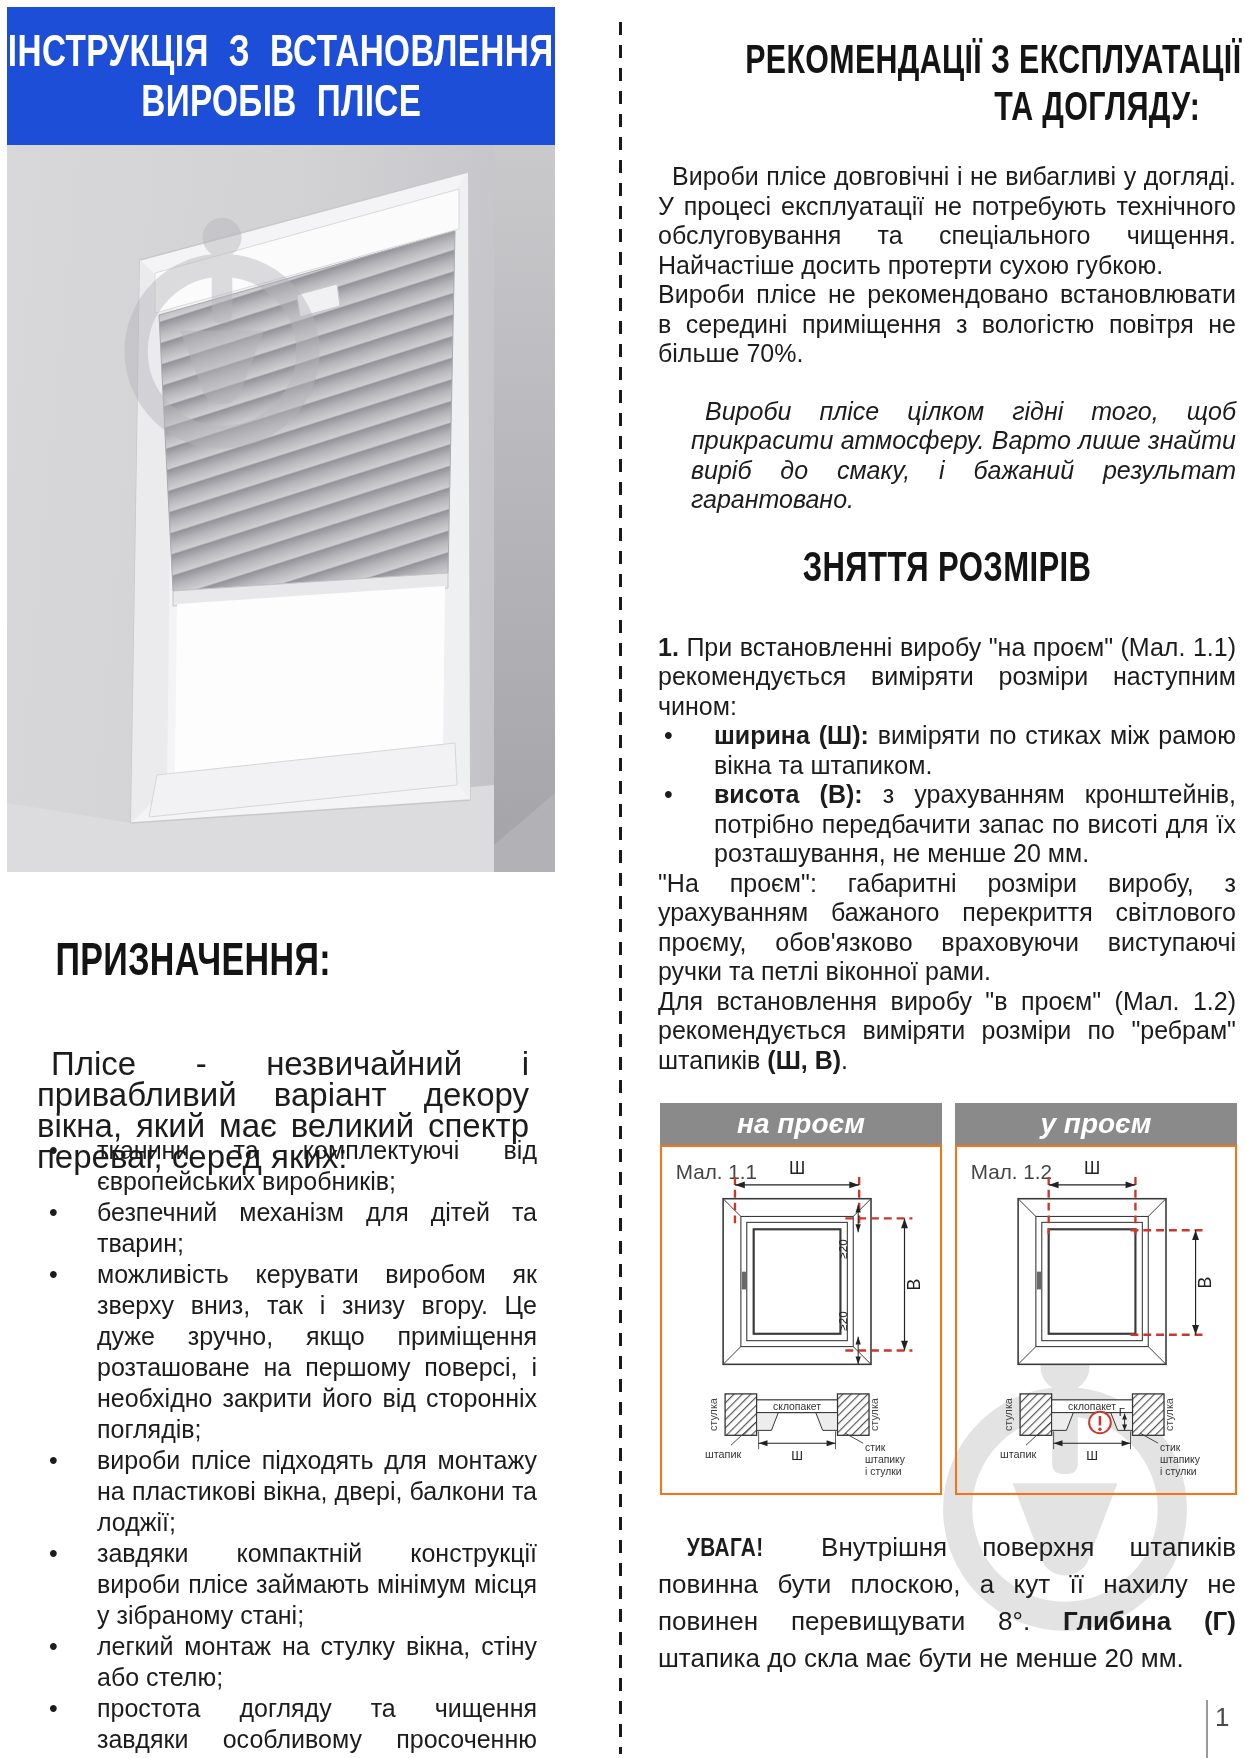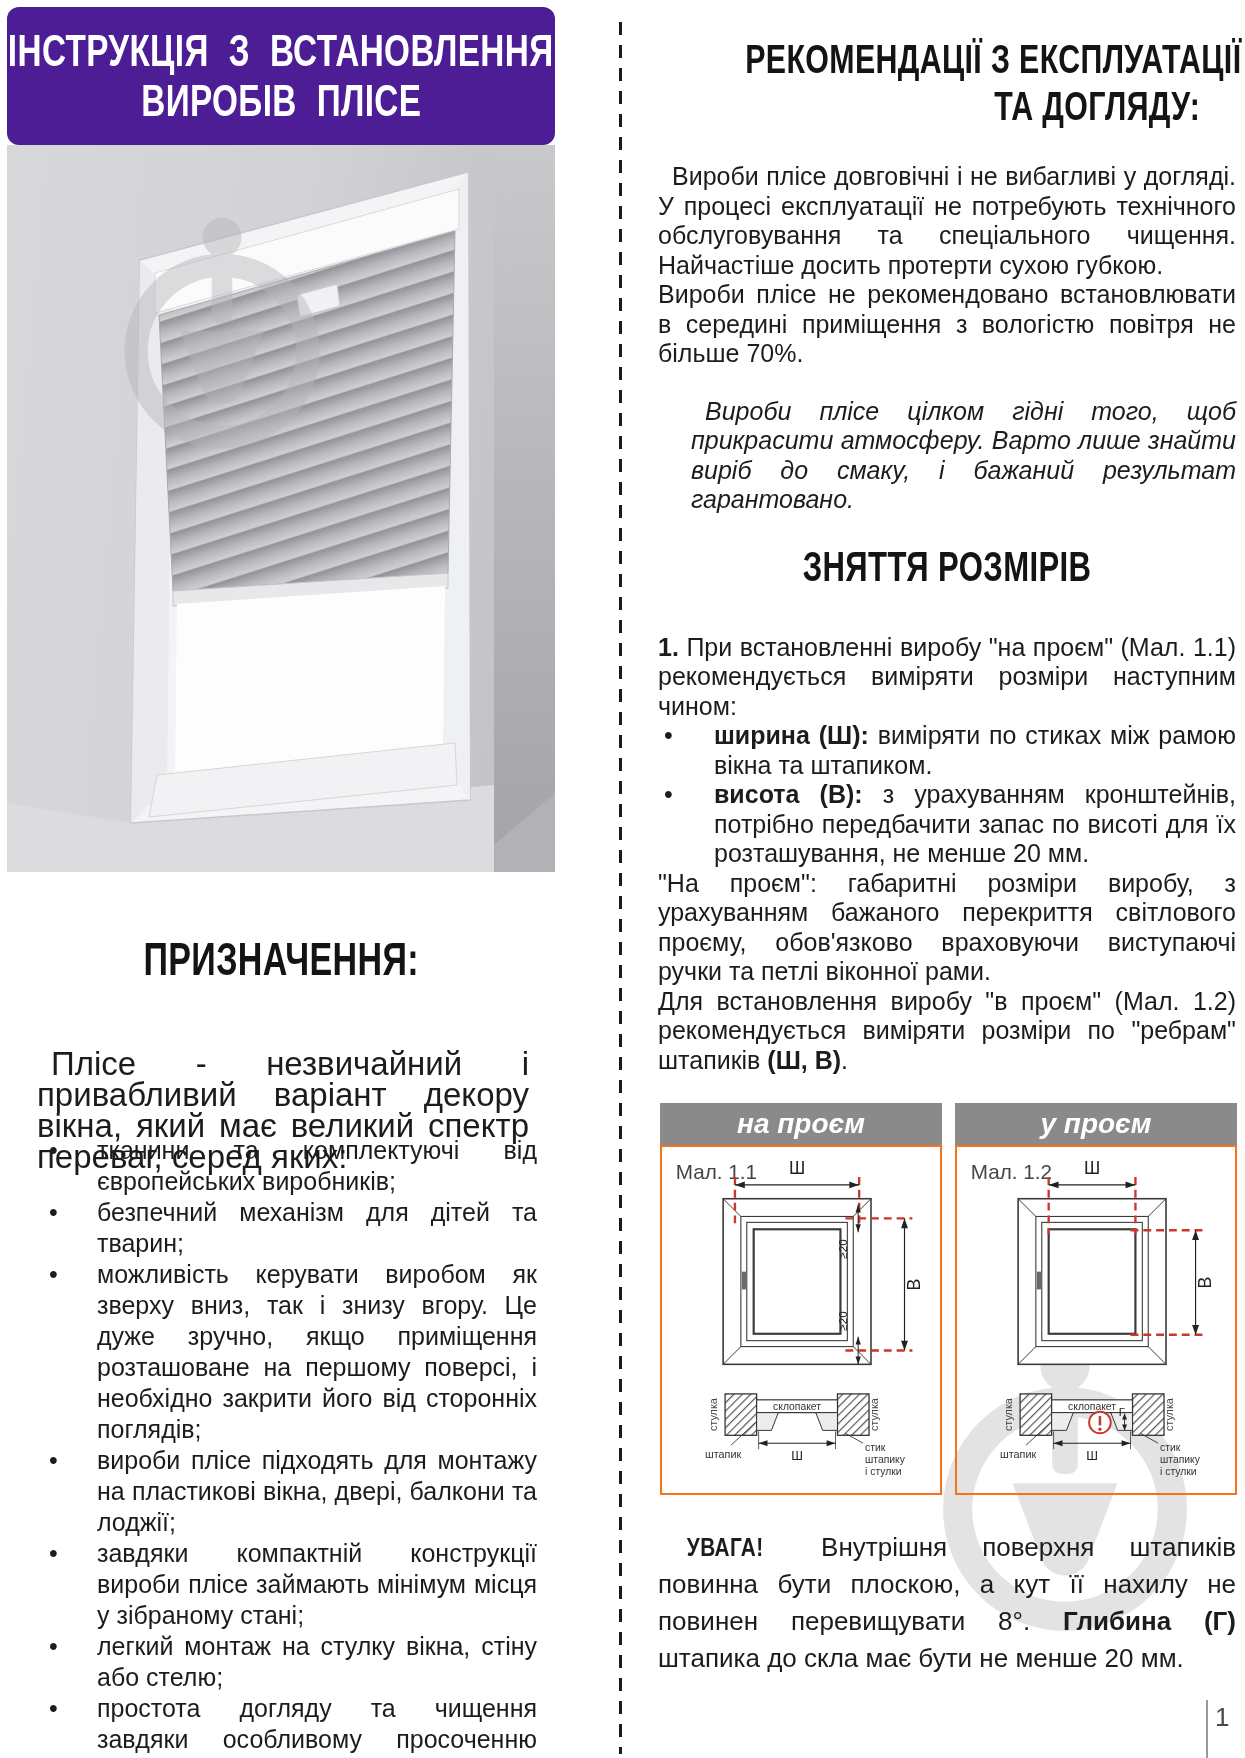--- a/index.html
+++ b/index.html
@@ -10,26 +10,26 @@
     font-family:"Liberation Sans", sans-serif;
     color:#1c1c1c;
     overflow:hidden;
   }
   
   .cond{display:inline-block;transform:scaleX(.74);transform-origin:center;font-weight:bold;white-space:nowrap;letter-spacing:.5px;}
   .just{text-align:justify;}
   
   .left-col{position:absolute;left:7px;top:7px;width:548px;}
   .left-header{
-    width:548px;height:138px;background:#4c1d95;
-    display:flex;flex-direction:column;align-items:center;justify-content:center;gap:4px;border-radius:12px;
+    width:548px;height:138px;background:#1d4ed8;
+    display:flex;flex-direction:column;align-items:center;justify-content:center;gap:4px;
   }
   .left-header .t{font-size:45px;line-height:46px;color:#ffffff;word-spacing:14px;}
   .photo{position:absolute;left:0;top:138px;width:548px;height:727px;display:block;}
-  .purpose-heading{position:absolute;left:0;top:925px;width:548px;text-align:center;font-size:46px;color:#141414;}
+  .purpose-heading{position:absolute;left:0;top:925px;width:548px;font-size:46px;color:#141414;}
   .purpose-intro{position:absolute;left:30px;top:1008px;width:492px;font-size:33px;line-height:31px;text-indent:14px;}
   .purpose-list{position:absolute;left:30px;top:1128px;width:500px;margin:0;padding:0;list-style:none;font-size:25px;line-height:31px;}
   .purpose-list li{position:relative;padding-left:60px;text-align:justify;}
   .purpose-list li::before{content:"•";position:absolute;left:12px;top:0;}
   
   .divider{
     position:absolute;left:619px;top:22px;bottom:4px;width:3px;
     background:repeating-linear-gradient(180deg,#1a1a1a 0 13px,transparent 13px 23px);
   }
   

